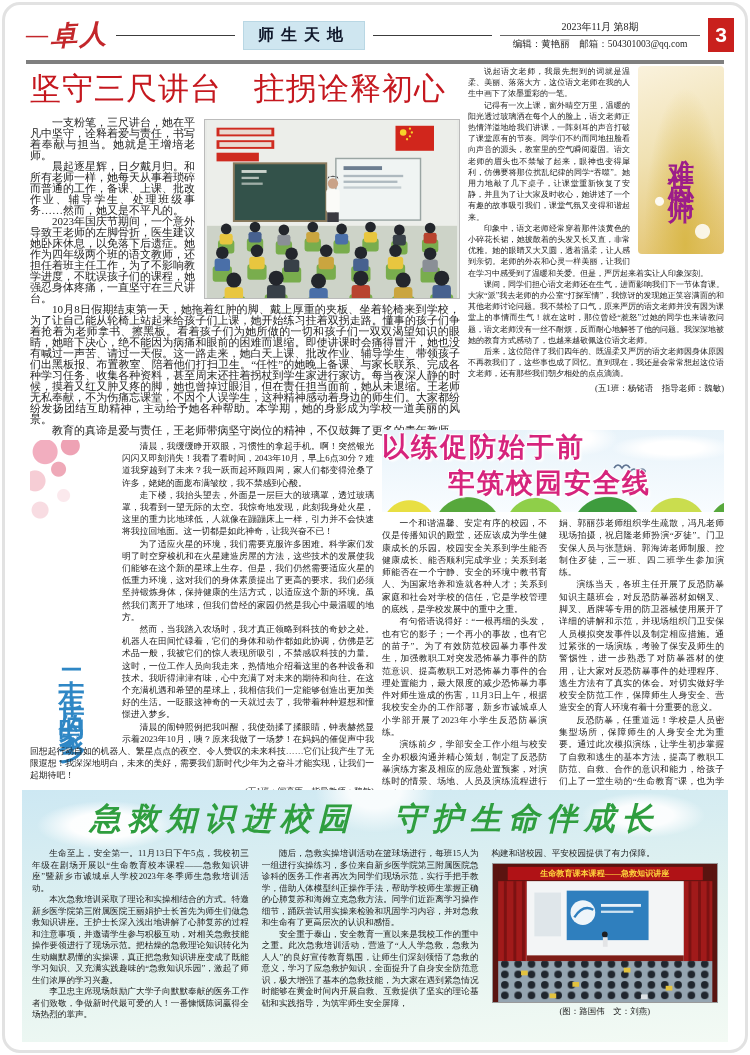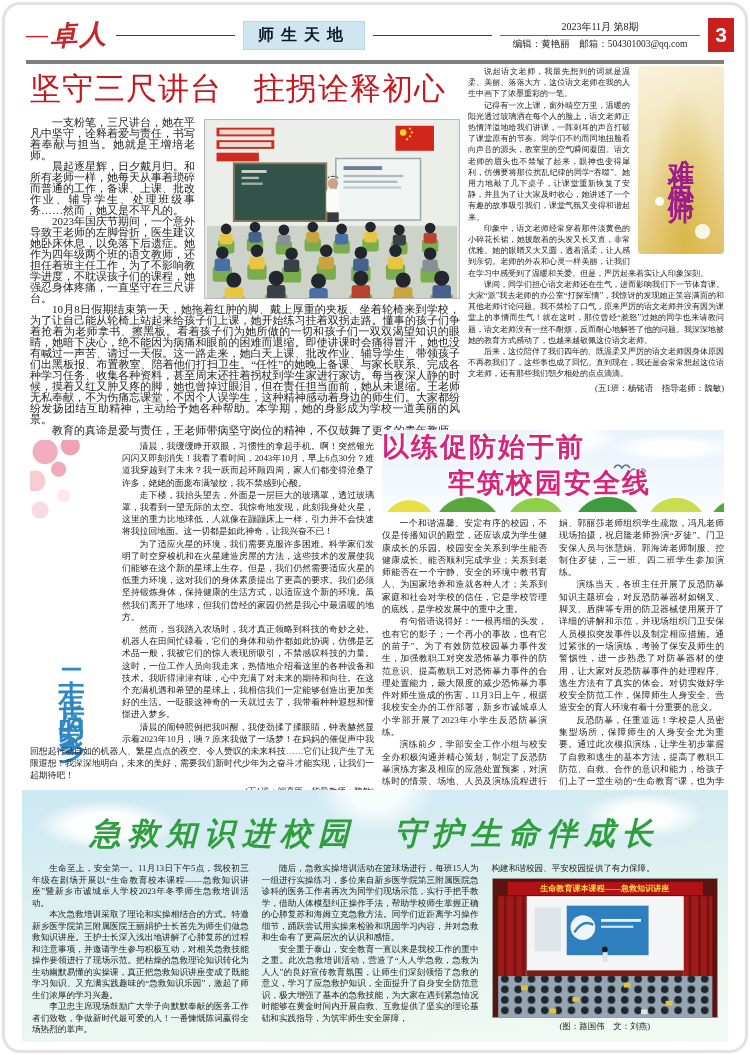--- a/index.html
+++ b/index.html
@@ -80,21 +80,21 @@
   .a4-t1,.a4-t2 { position:relative; font-family:"Liberation Sans",sans-serif; font-weight:900; font-size:27px;
       color:#d6247c; letter-spacing:2px; line-height:34px;
       text-shadow:0 0 3px #fff,0 0 3px #fff,1px 1px 0 #fff,-1px -1px 0 #fff,2px 2px 2px rgba(255,255,255,.9); }
   .a4-t1 { }
   .a4-t2 { padding-left:66px; margin-top:2px; }
   .a4-birds { position:absolute; right:78px; top:30px; width:34px; height:14px; }
   .a4 .btxt { font-size:8.8px; line-height:12.3px; column-count:2; column-gap:12px; }
   .a4 .attribution { column-span:none; }
 
   
-  .a5 { position:absolute; left:22px; top:790px; width:706px; height:252px; overflow:hidden; padding:21px 10px;
+  .a5 { position:absolute; left:22px; top:790px; width:706px; height:252px; overflow:hidden; padding:6px 10px;
       background:
         radial-gradient(ellipse at 12% 14%, rgba(255,255,255,.95) 0 36px, rgba(255,255,255,0) 70px),
         radial-gradient(ellipse at 88% 10%, rgba(255,255,255,.9) 0 30px, rgba(255,255,255,0) 62px),
         radial-gradient(ellipse at 50% 0%,  rgba(255,255,255,.85) 0 26px, rgba(255,255,255,0) 60px),
         linear-gradient(175deg,#cde8f3 0%, #e3f3f0 55%, #f3faf4 100%); }
   .a5-title { text-align:center; font-size:31px; font-weight:bold; font-style:italic; color:#2f9e3f;
       letter-spacing:7px; margin:2px 0 8px 0; }
   .a5-cols { display:flex; gap:13px; }
   .a5-col { font-size:8.6px; line-height:11.5px; }
   .a5-col1 { width:222px; } .a5-col2 { width:222px; } .a5-col3 { width:232px; }

